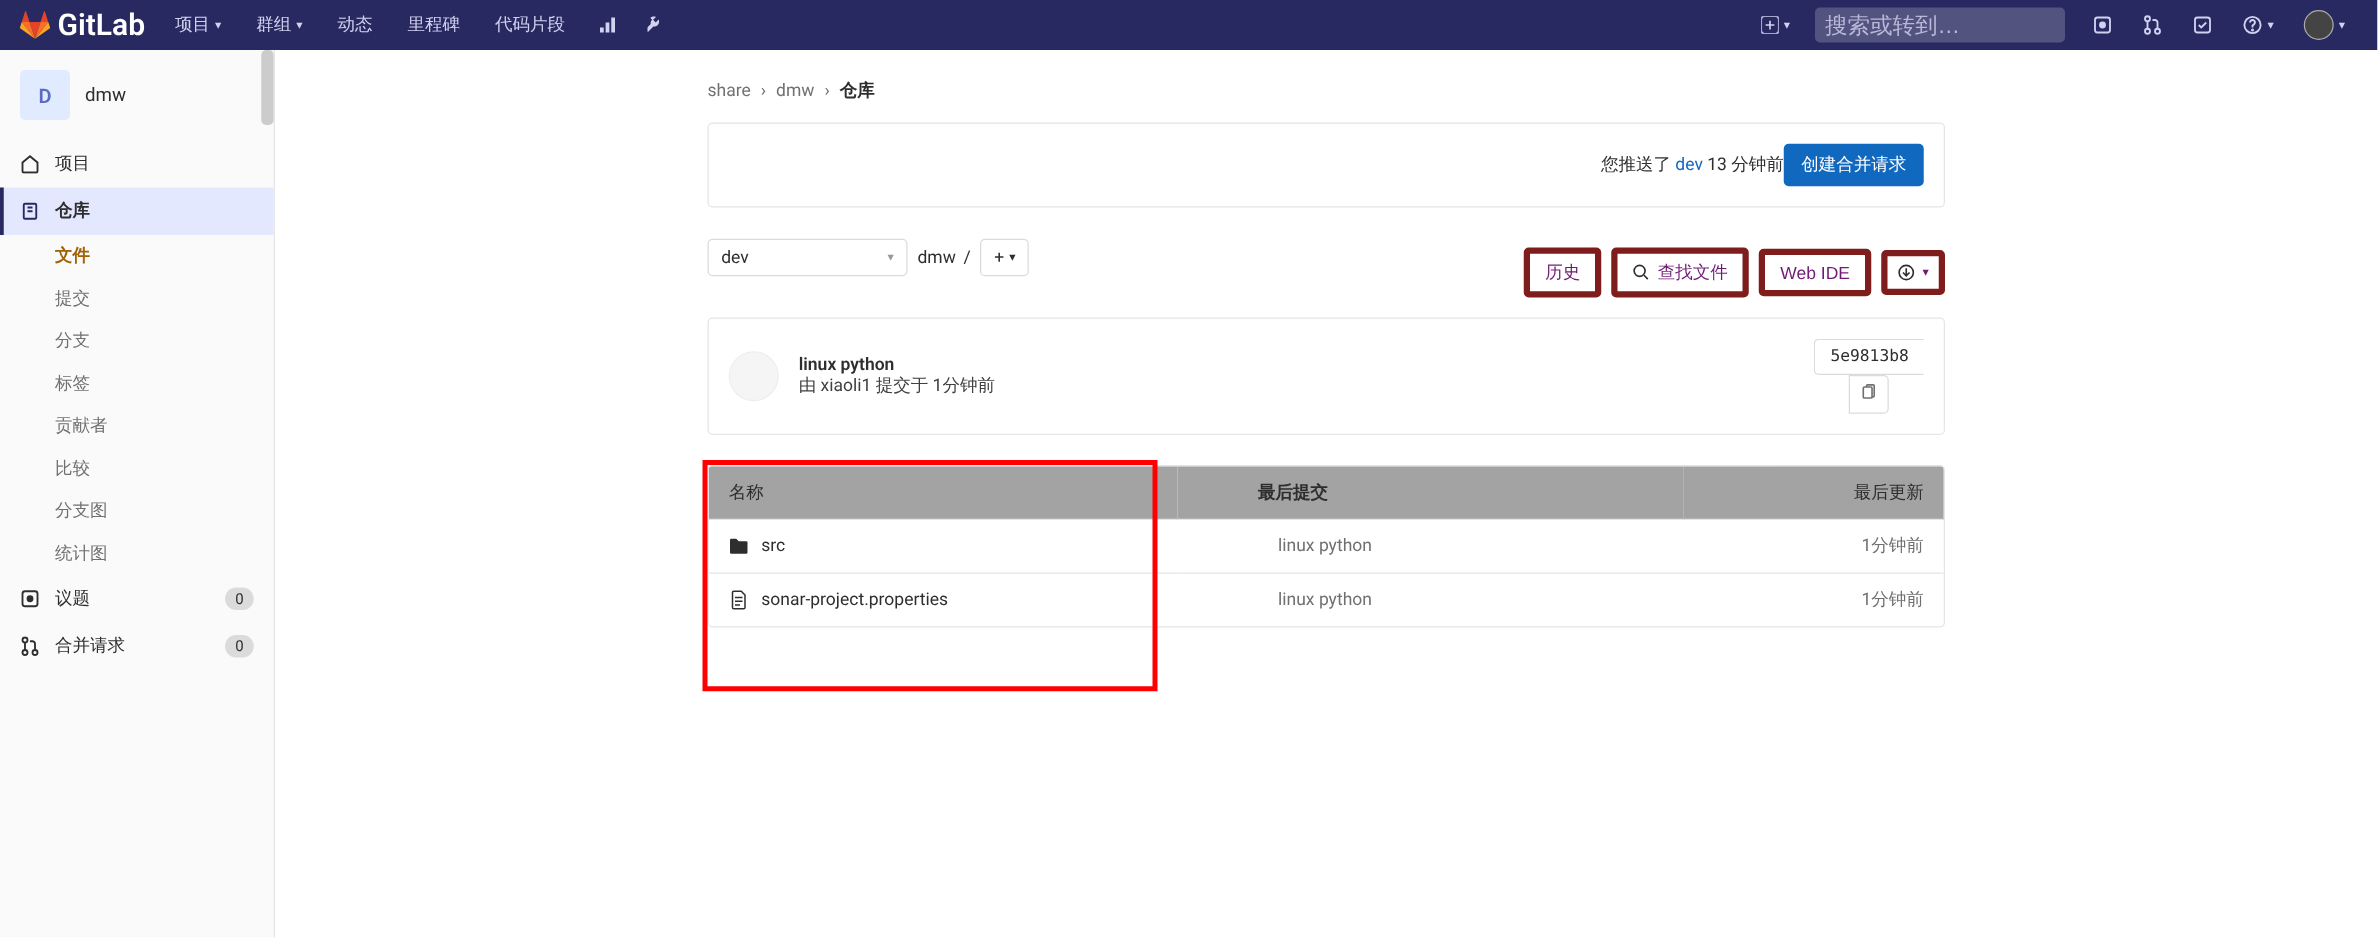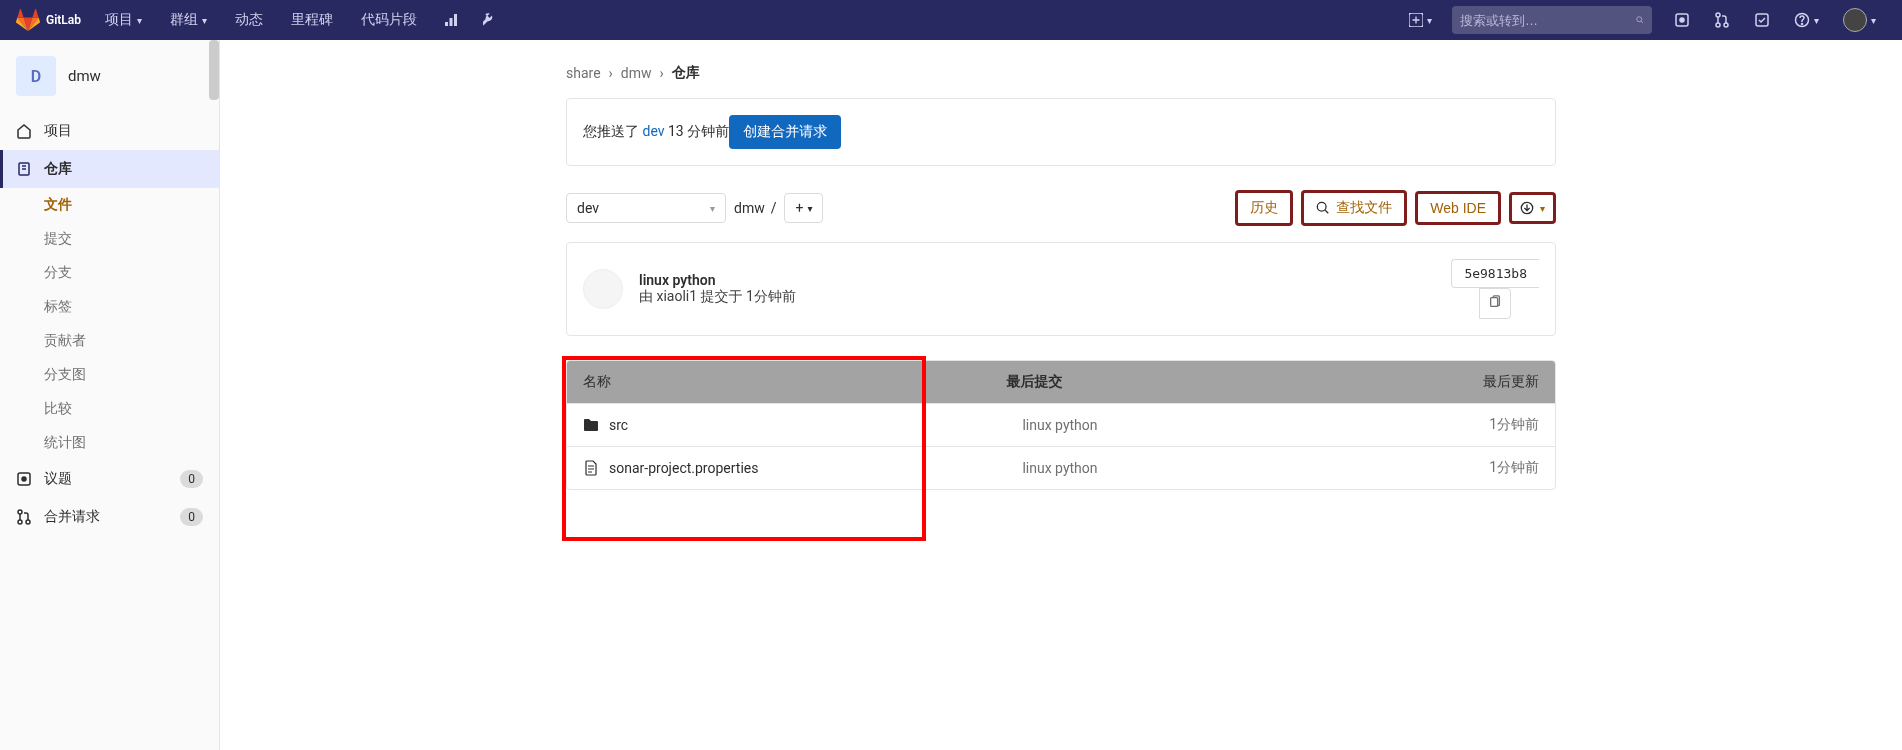--- a/index.html
+++ b/index.html
@@ -1,28 +1,28 @@
 <!DOCTYPE html>
 <html><head>
 <meta charset="utf-8">
 <style>
 * { margin: 0; padding: 0; box-sizing: border-box; }
 body { font-family: -apple-system, BlinkMacSystemFont, "Segoe UI", Roboto, sans-serif; font-size: 14px; color: #2e2e2e; background: #fff; }
 
 
 .navbar { background: #292961; height: 40px; display: flex; align-items: center; padding: 0 16px; color: #fff; }
 .navbar-left { display: flex; align-items: center; gap: 4px; flex: 1; }
-.logo { display: flex; align-items: center; gap: 6px; font-weight: 600; font-size: 12px; margin-right: 8px; }
+.logo { display: flex; align-items: center; gap: 6px; font-weight: 600; font-size: 24px; margin-right: 8px; }
 .logo-icon { width: 24px; height: 24px; }
 .nav-item { display: flex; align-items: center; gap: 4px; padding: 0 12px; height: 40px; color: #d1d1f0; cursor: pointer; font-size: 14px; }
 .nav-icon-only { padding: 0 10px; }
 .navbar-right { display: flex; align-items: center; gap: 4px; }
 .plus-btn { display: flex; align-items: center; gap: 4px; padding: 4px 8px; cursor: pointer; color: #d1d1f0; }
 .search-box { background: rgba(255,255,255,0.2); border-radius: 4px; display: flex; align-items: center; padding: 0 8px; height: 28px; width: 200px; margin: 0 8px; }
-.search-box input { background: transparent; border: none; outline: none; color: #fff; flex: 1; font-size: 13px; }
+.search-box input { background: transparent; border: none; outline: none; color: #fff; flex: 1; font-size: 18px; }
 .search-box input::placeholder { color: #b8b8d9; }
 .nav-right-icon { padding: 0 10px; color: #d1d1f0; cursor: pointer; display: flex; align-items: center; }
 .avatar-circle { width: 24px; height: 24px; border-radius: 50%; border: 1px solid #aaa; background: #444; }
 
 
 .layout { display: flex; height: calc(100vh - 40px); }
 .sidebar { width: 220px; background: #fafafa; border-right: 1px solid #e5e5e5; overflow-y: auto; position: relative; }
 .sidebar-scrollbar { position: absolute; right: 0; top: 0; width: 10px; height: 60px; background: #ccc; border-radius: 4px; }
 
 .project-header { display: flex; align-items: center; gap: 12px; padding: 16px; }
@@ -38,30 +38,30 @@
 .sidebar-sub-item { padding: 8px 16px 8px 44px; color: #707070; cursor: pointer; }
 .sidebar-sub-item.active { color: #a16207; font-weight: 600; }
 
 
 .main { flex: 1; padding: 16px 24px; overflow-y: auto; }
 .main-inner { max-width: 990px; margin: 0 auto; }
 .breadcrumb { display: flex; align-items: center; gap: 8px; color: #707070; font-size: 14px; padding: 8px 0 16px; }
 .breadcrumb a { color: #707070; text-decoration: none; }
 .breadcrumb .current { color: #2e2e2e; font-weight: 600; }
 
-.push-banner { display: flex; align-items: center; justify-content: flex-start; border: 1px solid #e5e5e5; border-radius: 4px; padding: 16px; margin-bottom: 24px; }
+.push-banner { display: flex; align-items: center; justify-content: flex-end; border: 1px solid #e5e5e5; border-radius: 4px; padding: 16px; margin-bottom: 8px; }
 .push-banner .branch-link { color: #1068bf; }
 .btn-primary { background: #1068bf; color: #fff; border: none; border-radius: 4px; padding: 8px 14px; cursor: pointer; font-size: 14px; }
 
 .repo-controls { display: flex; align-items: center; gap: 8px; margin-bottom: 16px; }
 .branch-select { display: flex; align-items: center; justify-content: space-between; border: 1px solid #dbdbdb; border-radius: 4px; padding: 6px 10px; width: 160px; cursor: pointer; color: #2e2e2e; }
 .path-display { display: flex; align-items: center; gap: 6px; color: #2e2e2e; }
 .add-btn { display: flex; align-items: center; gap: 4px; border: 1px solid #dbdbdb; border-radius: 4px; padding: 6px 10px; cursor: pointer; }
 .spacer { flex: 1; }
-.btn { border: 3px solid #7f1d1d; border-radius: 4px; padding: 6px 12px; background: #fff; cursor: pointer; font-size: 14px; color: #a16207; display: flex; align-items: center; gap: 6px; }
+.btn { border: 5px solid #7f1d1d; border-radius: 4px; padding: 6px 12px; background: #fff; cursor: pointer; font-size: 14px; color: #701a75; display: flex; align-items: center; gap: 6px; margin-top: 24px; }
 .btn-icon-only { padding: 6px 8px; }
 
 .commit-box { border: 1px solid #e5e5e5; border-radius: 4px; padding: 16px; display: flex; align-items: center; gap: 16px; margin-bottom: 24px; }
 .commit-avatar { width: 40px; height: 40px; border-radius: 50%; background: #f5f5f5; border: 1px solid #eee; }
 .commit-info { flex: 1; }
 .commit-title { font-weight: 600; color: #2e2e2e; }
 .commit-meta { color: #404040; font-size: 14px; }
 .commit-sha-wrap { display: flex; align-items: center; gap: 0; flex-direction: column; }
 .commit-sha { border: 1px solid #dbdbdb; border-right: none; border-radius: 4px 0 0 4px; padding: 6px 12px; font-family: monospace; font-size: 13px; color: #2e2e2e; }
 .copy-sha { border: 1px solid #dbdbdb; border-radius: 0 4px 4px 0; padding: 6px 8px; cursor: pointer; background: #fff; }
@@ -200,22 +200,22 @@
             <line x1="6" y1="8" x2="10" y2="8"></line>
           </svg>
         <span>仓库</span>
       </li>
       <ul class="sidebar-sub">
         <li class="sidebar-sub-item active">文件</li>
         <li class="sidebar-sub-item">提交</li>
         <li class="sidebar-sub-item">分支</li>
         <li class="sidebar-sub-item">标签</li>
         <li class="sidebar-sub-item">贡献者</li>
+        <li class="sidebar-sub-item">比较</li>
         <li class="sidebar-sub-item">分支图</li>
-        <li class="sidebar-sub-item">比较</li>
         <li class="sidebar-sub-item">统计图</li>
       </ul>
       <li class="sidebar-item">
         <svg class="icon" viewBox="0 0 16 16" fill="none" stroke="#2e2e2e" stroke-width="1.5">
             <rect x="2" y="2" width="12" height="12" rx="2"></rect>
             <circle cx="8" cy="8" r="2" fill="#2e2e2e"></circle>
           </svg>
         <span>议题</span>
         <span class="badge">0</span>
       </li>

